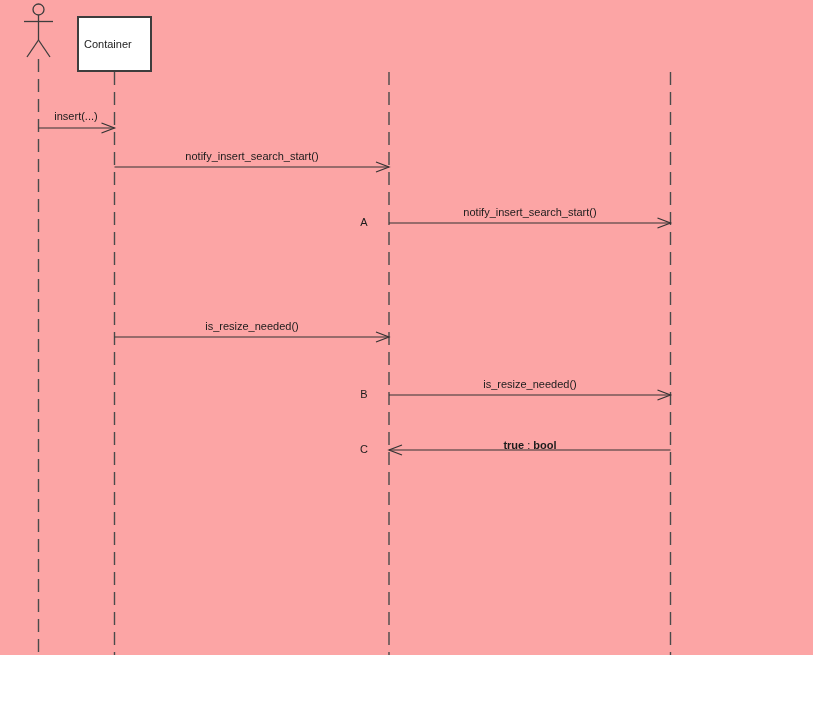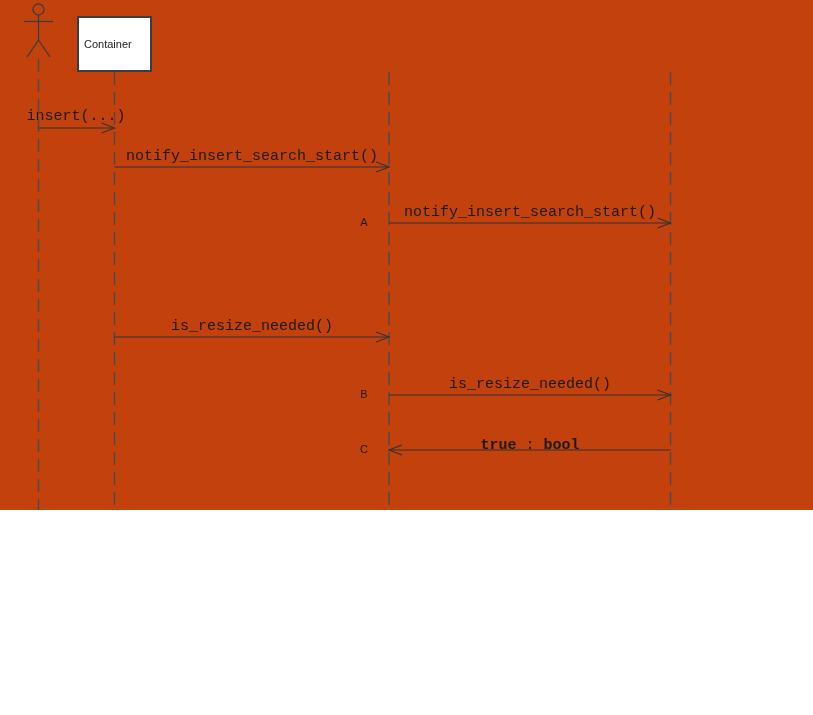--- a/index.html
+++ b/index.html
@@ -3,22 +3,22 @@
 <meta charset="utf-8">
 <style>
   html, body {
     margin: 0;
     padding: 0;
     background: #ffffff;
   }
   .canvas {
     position: relative;
     width: 813px;
-    height: 510px;
-    background: #c2410c;
+    height: 655px;
+    background: #fca5a5;
     font-family: "Liberation Sans", "DejaVu Sans", sans-serif;
     color: #1c1c1c;
     overflow: hidden;
   }
   .layer {
     position: absolute;
     left: 0;
     top: 0;
   }
   .participant {
@@ -28,24 +28,23 @@
     background: #ffffff;
     display: flex;
     align-items: center;
     padding-left: 5px;
     font-size: 11px;
     white-space: nowrap;
   }
   .msg-label {
     position: absolute;
     transform: translateX(-50%);
-    font-size: 15px;
+    font-size: 11px;
     white-space: nowrap;
     line-height: 13px;
-    font-family: Liberation Mono, monospace;
   }
   .marker {
     position: absolute;
     width: 16px;
     text-align: center;
     font-size: 11px;
     line-height: 13px;
   }
   .bold { font-weight: bold; }
 </style>

